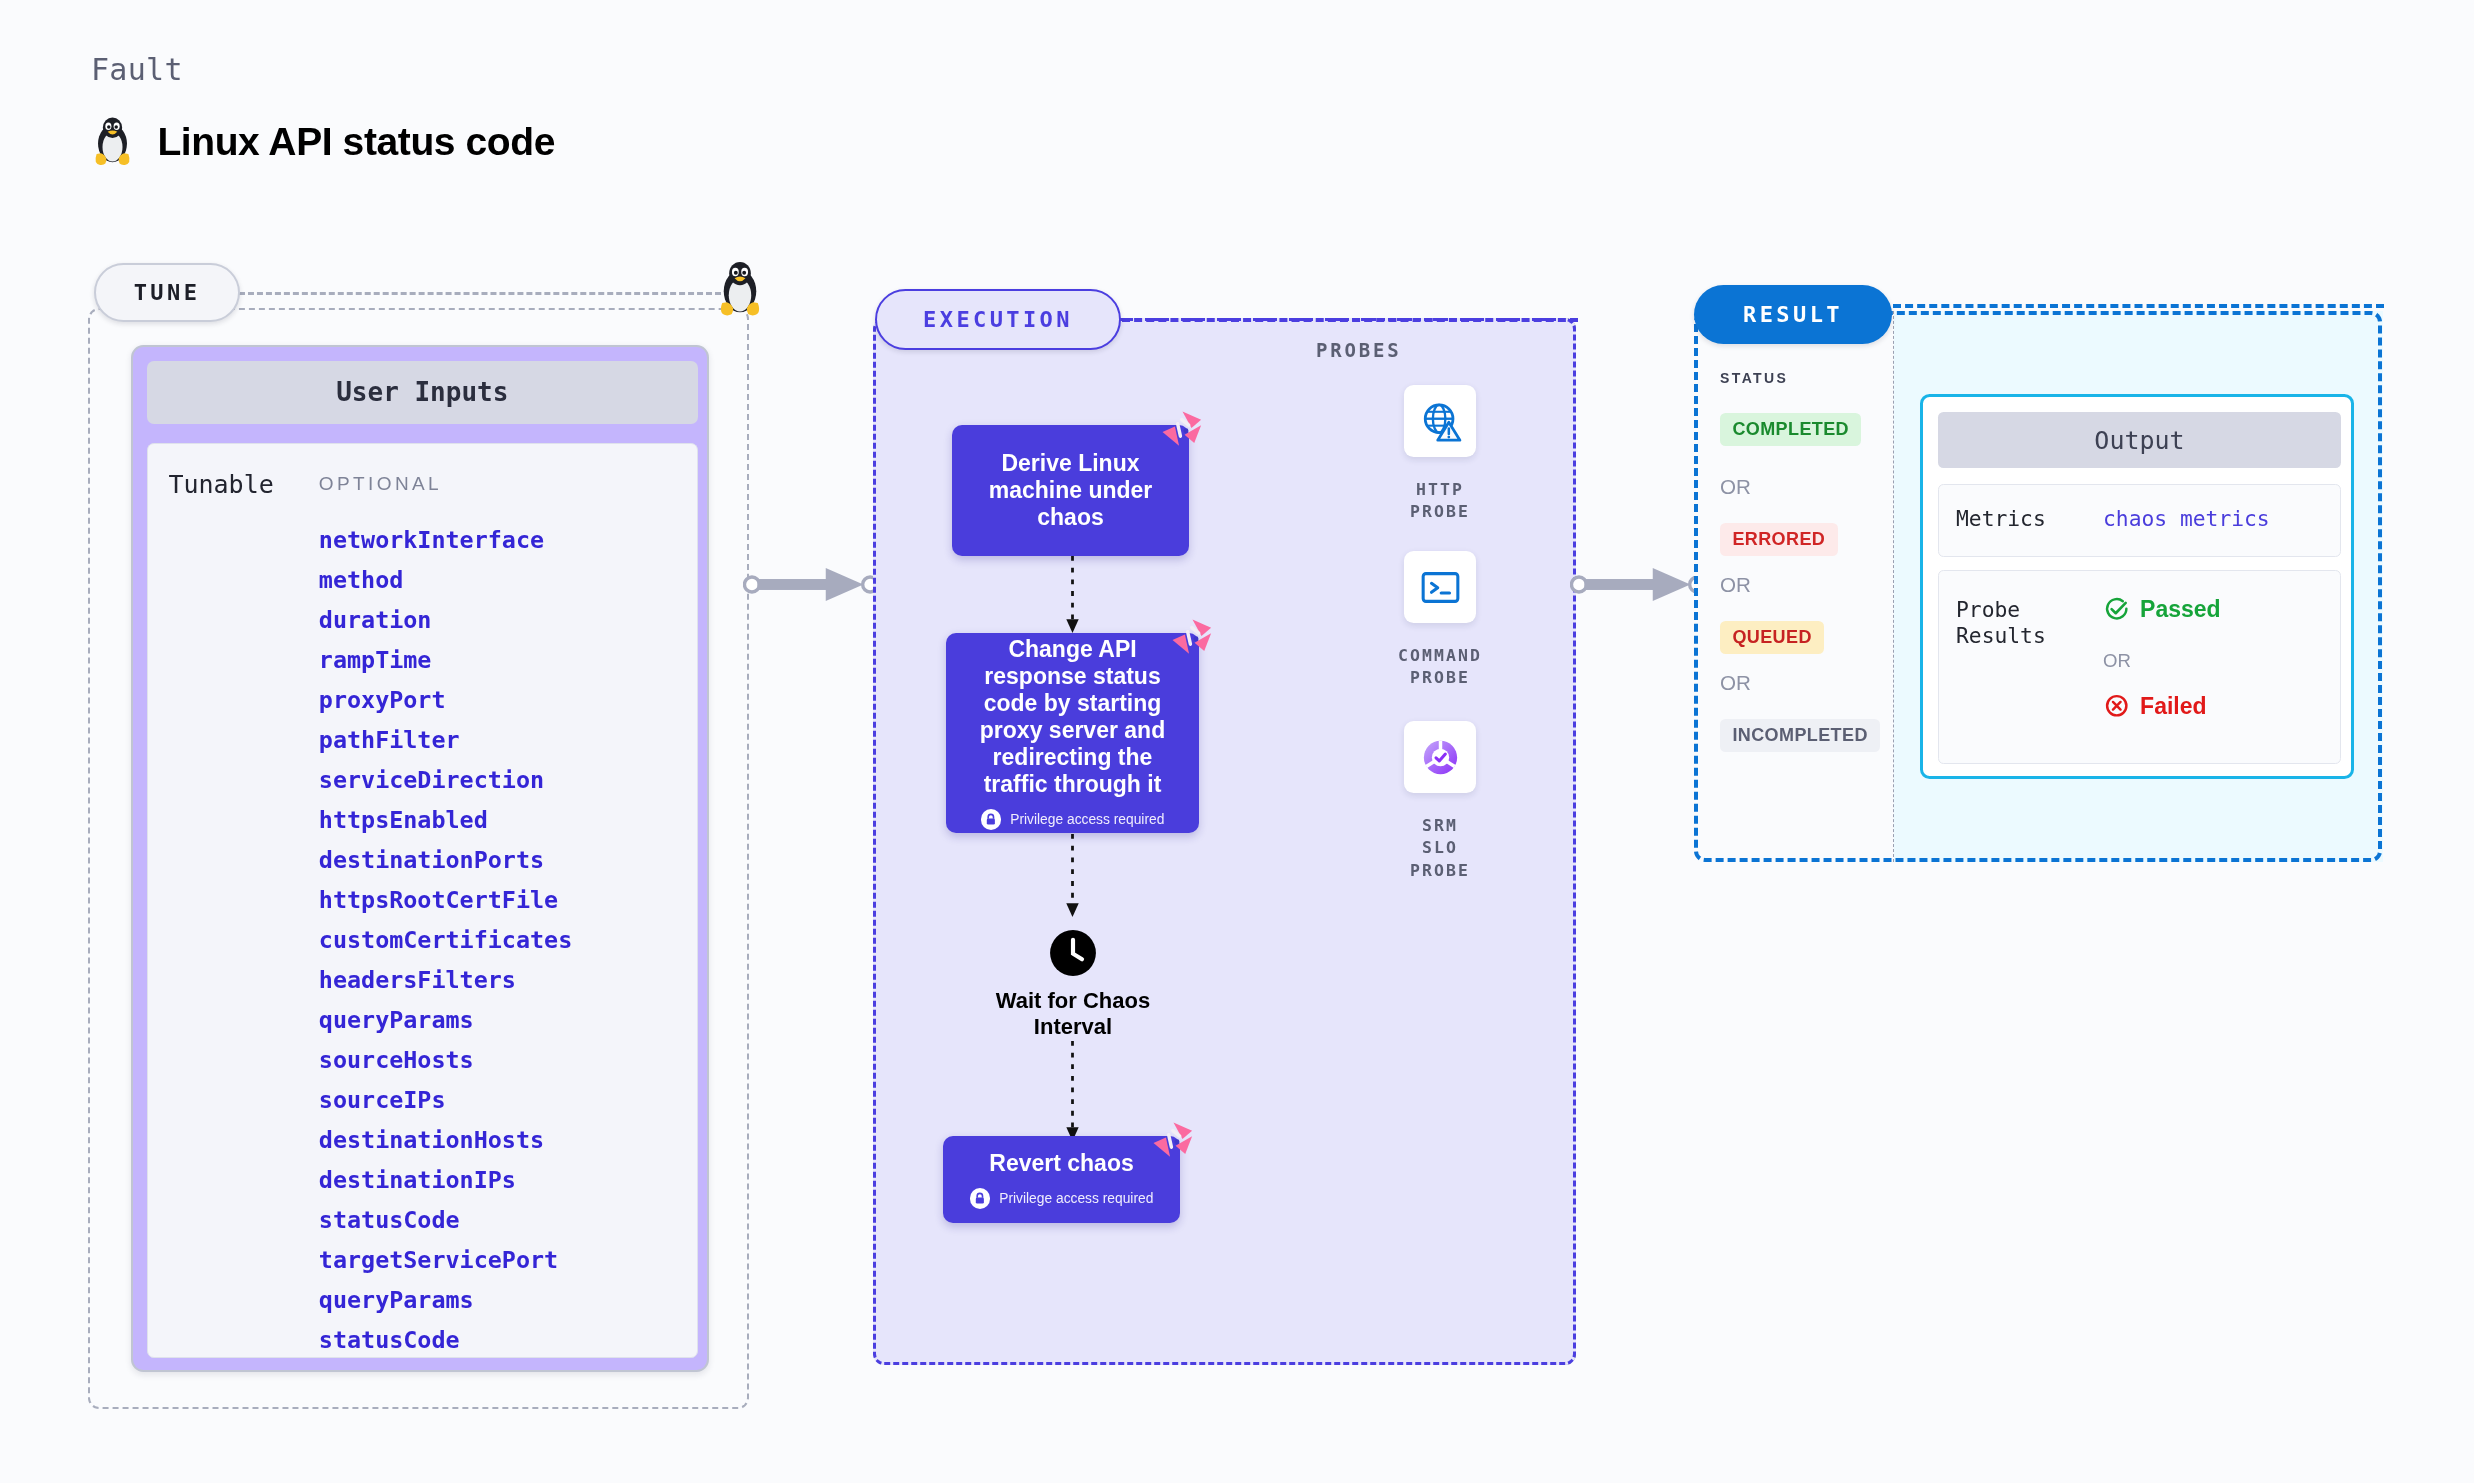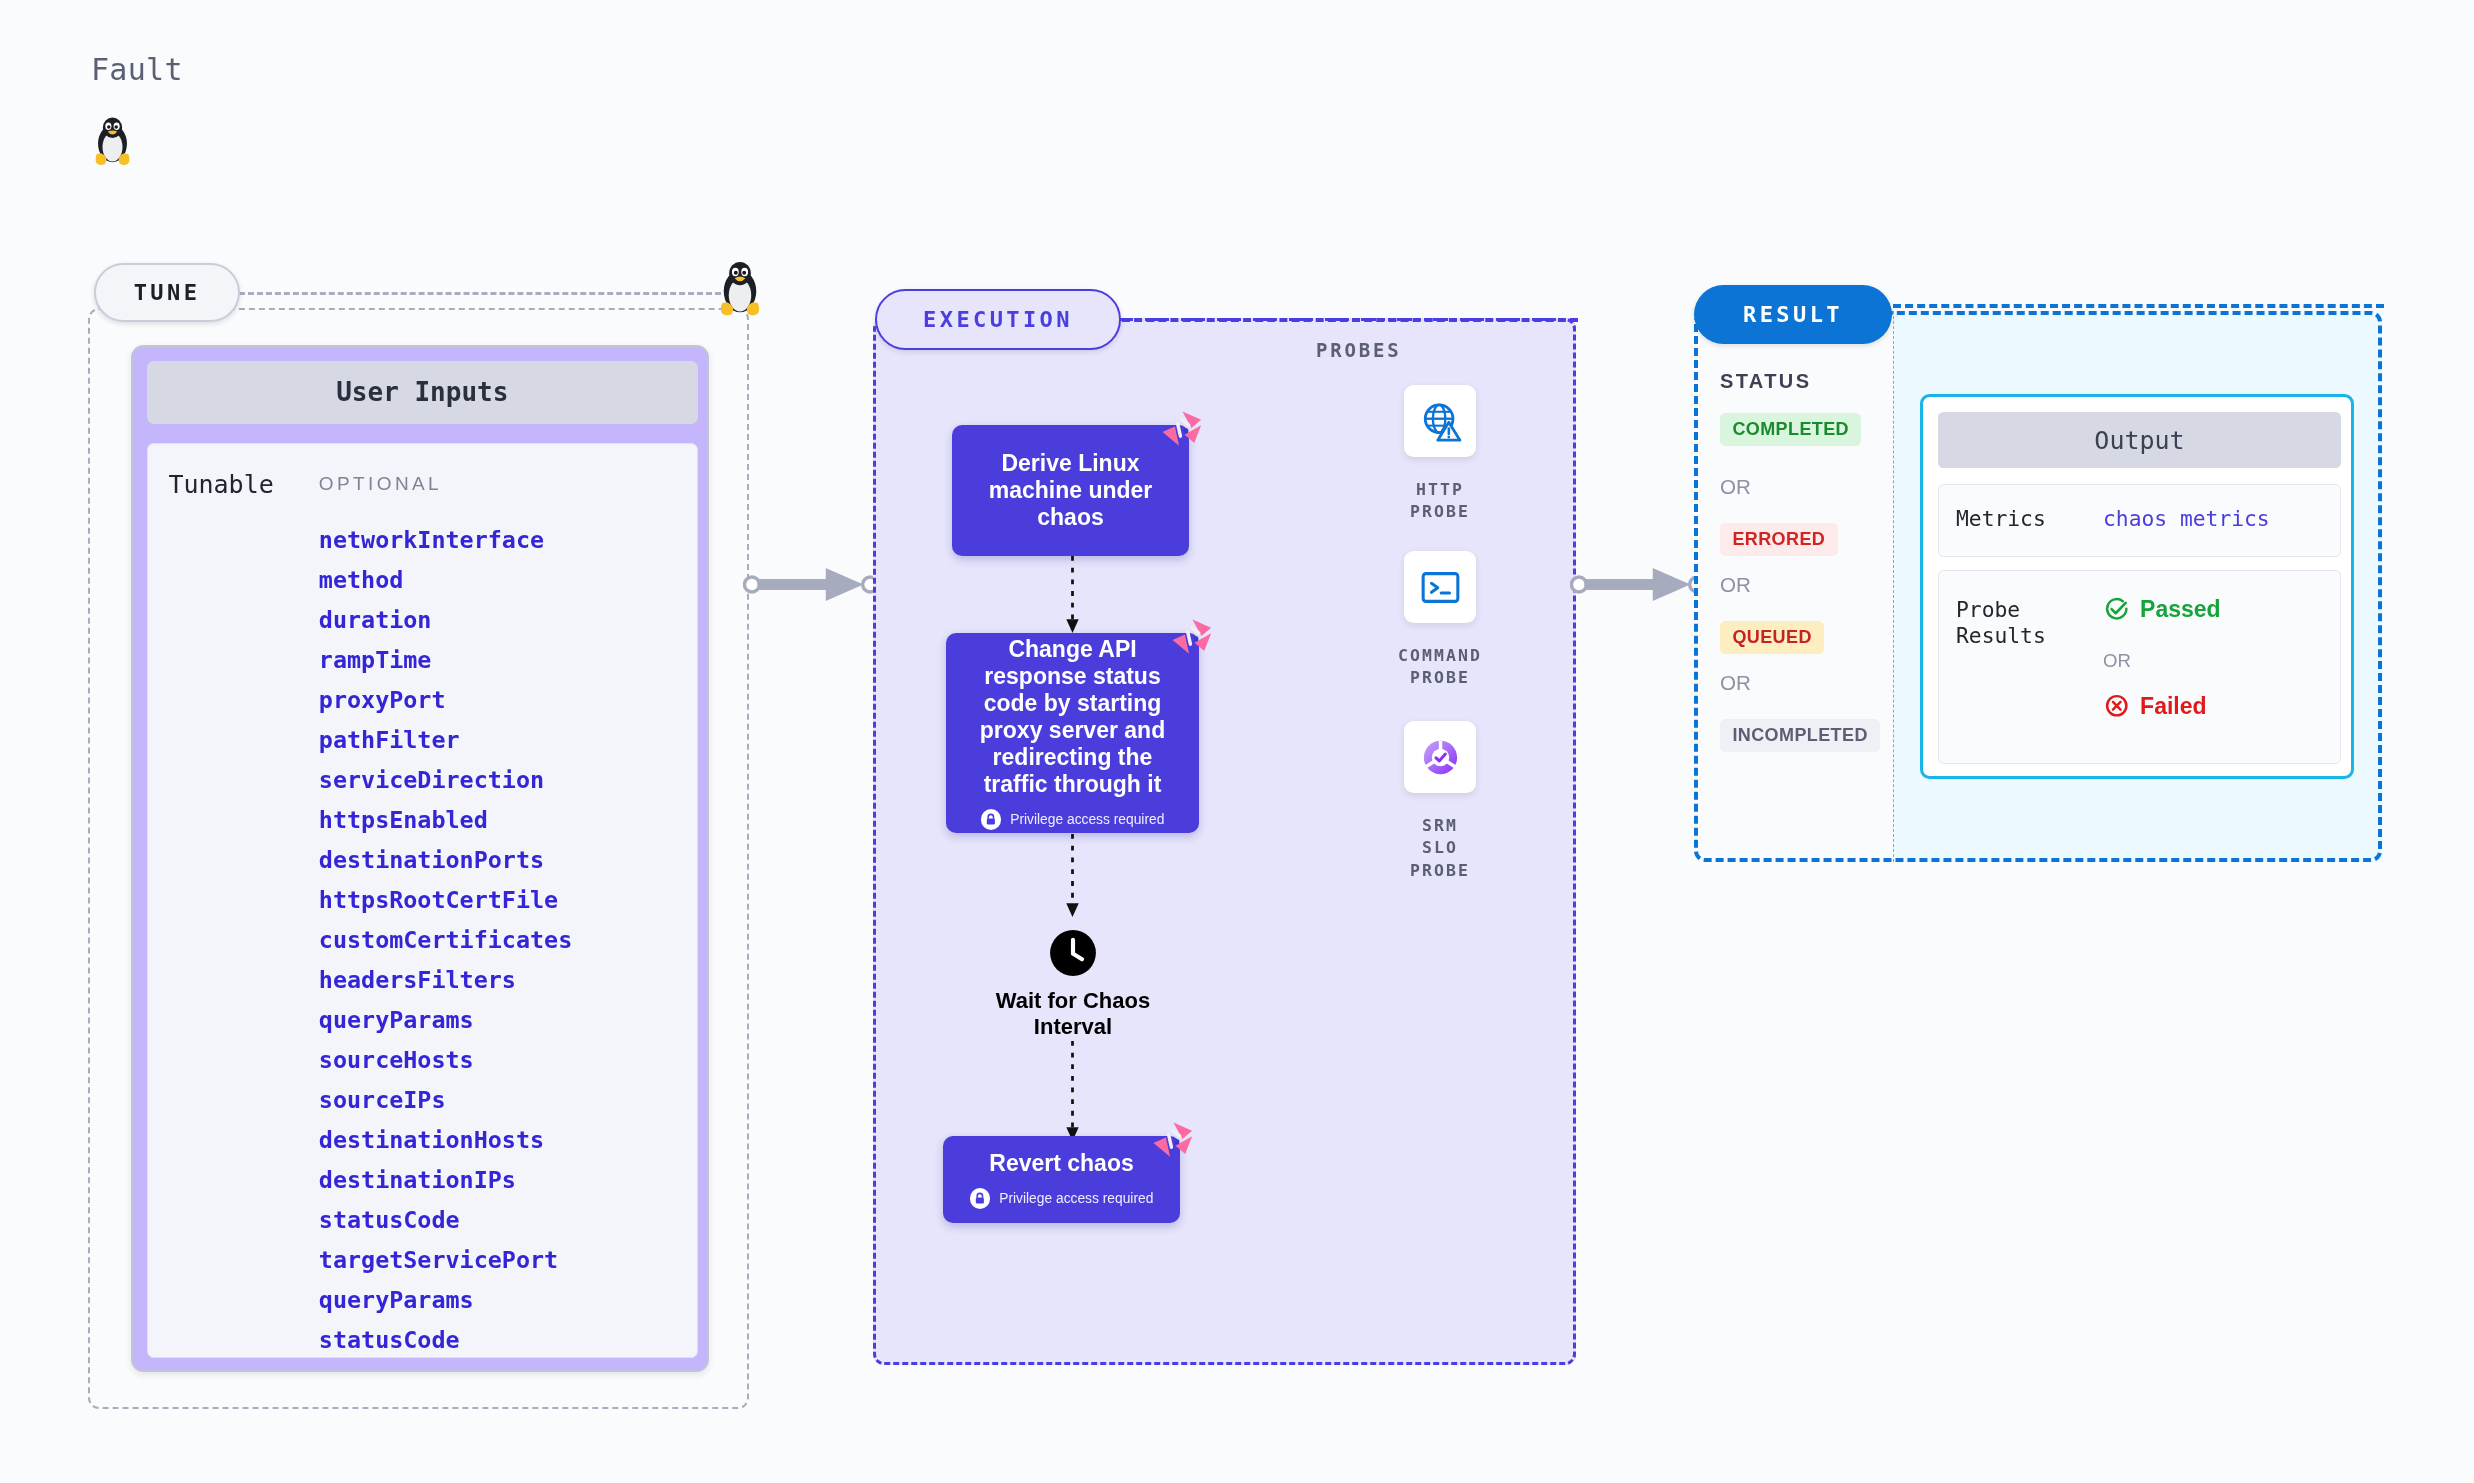--- a/index.html
+++ b/index.html
@@ -143,21 +143,21 @@
   #result-pill {
     left: 1694px; top: 285px; width: 198px; height: 59px;
     background: #0b74d4; border: 0; color: #fff; font-size: 22px;
   }
   .result-dash-line {
     position: absolute; left: 1893px; top: 304px; width: 491px; height: 0;
     border-top: 4.1px dashed #0b74d4;
   }
   .status-label {
     position: absolute; left: 1720px; top: 370px;
-    font-size: 20px; font-weight: 700; color: #3d4153; letter-spacing: 2.4px;
+    font-size: 14px; font-weight: 700; color: #3d4153; letter-spacing: 2.4px;
   }
   .badge {
     position: absolute; border-radius: 5.5px; padding: 6.2px 12.4px;
     font-size: 18px; font-weight: 700; letter-spacing: 0.4px; white-space: nowrap;
   }
   .or-text {
     position: absolute; font-size: 20.6px; color: #8d92a5;
     font-family: "Liberation Sans", sans-serif;
   }
 
@@ -217,20 +217,21 @@
         <ellipse cx="31" cy="17" rx="14" ry="15" fill="#1d1f26"></ellipse>
         <ellipse cx="25" cy="15" rx="4.4" ry="5.4" fill="#fff"></ellipse>
         <ellipse cx="37" cy="15" rx="4.4" ry="5.4" fill="#fff"></ellipse>
         <circle cx="25.6" cy="16" r="2.5" fill="#14161c"></circle>
         <circle cx="36.4" cy="16" r="2.5" fill="#14161c"></circle>
         <path d="M24 23 Q31 19 38 23 Q31 31 24 23Z" fill="#f6bf26"></path>
         <path d="M8 55 Q3 69 13 71 Q23 72 22 62 Q20 56 14 54Z" fill="#f6bf26"></path>
         <path d="M54 55 Q59 69 49 71 Q39 72 40 62 Q42 56 48 54Z" fill="#f6bf26"></path>
       </svg>
     </span>
+    <span class="title-text">Linux API status code</span>
   </div>
 
   <div class="region region-box" id="tune-region"></div>
   <div class="tune-dash-line"></div>
   <div class="pill" id="tune-pill">TUNE</div>
 
   <div style="position:absolute;left:716px;top:260px;">
     <svg width="48" height="58" viewBox="0 0 62 74">
       <ellipse cx="31" cy="40" rx="21" ry="27" fill="#1d1f26"></ellipse>
       <ellipse cx="31" cy="45" rx="14.5" ry="21" fill="#eceef0"></ellipse>

